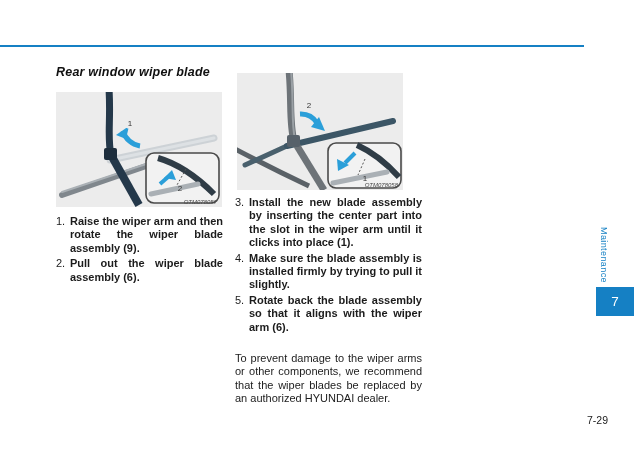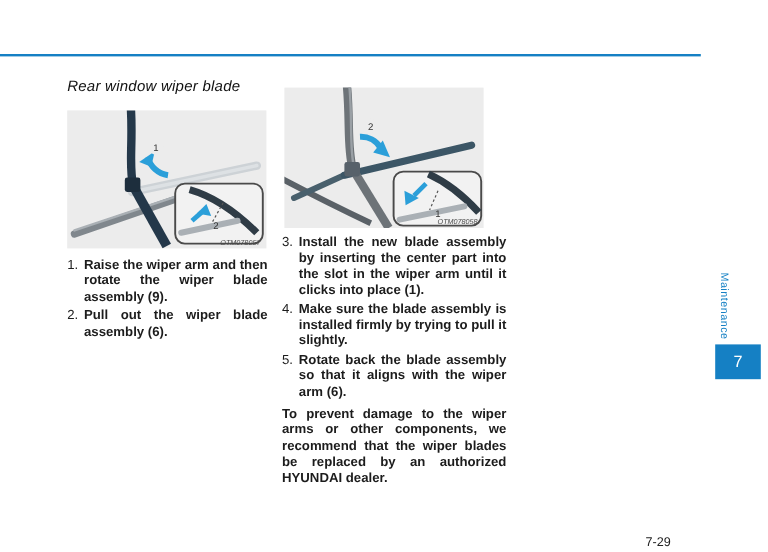--- a/index.html
+++ b/index.html
@@ -16,21 +16,21 @@
   .top-rule {
     position: absolute;
     left: 0; top: 45px;
     width: 584px; height: 2px;
     background: #1580c4;
   }
   .heading {
     position: absolute;
     left: 56px; top: 65px;
     font-size: 12.5px;
-    font-weight: normal;
+    font-weight: bold;
     font-style: italic;
     color: #111111;
     letter-spacing: 0.2px;
     white-space: nowrap;
   }
   .figure {
     position: absolute;
     background: #ececec;
   }
   .fig1 { left: 56px; top: 92px; width: 166px; height: 115px; }
@@ -46,22 +46,21 @@
     font-size: 11px;
     line-height: 13.4px;
     margin-bottom: 2px;
   }
   .step .num { width: 14px; flex: none; }
   .step .txt { flex: 1; text-align: justify; font-weight: bold; }
   .note {
     font-size: 11px;
     line-height: 13.4px;
     text-align: justify;
-    margin-top: 5px;
-    font-weight: bold;
+    margin-top: 18px;
   }
 
   .sidebar-label {
     position: absolute;
     left: 599px; top: 227px;
     height: 60px;
     writing-mode: vertical-rl;
     font-size: 9px;
     color: #1580c4;
     letter-spacing: 0.4px;
@@ -74,24 +73,23 @@
     color: #ffffff;
     font-size: 13.5px;
     display: flex;
     align-items: center;
     justify-content: center;
   }
   .page-number {
     position: absolute;
     left: 538px; top: 414px;
     width: 70px;
-    text-align: left;
+    text-align: right;
     font-size: 10.5px;
     color: #222222;
-    margin-top: 32px;
   }
   .fig-code {
     font-size: 6px;
     font-style: italic;
     fill: #4a4a4a;
   }
   .callout-num {
     font-size: 8px;
     fill: #333333;
     font-family: "Liberation Sans", sans-serif;

